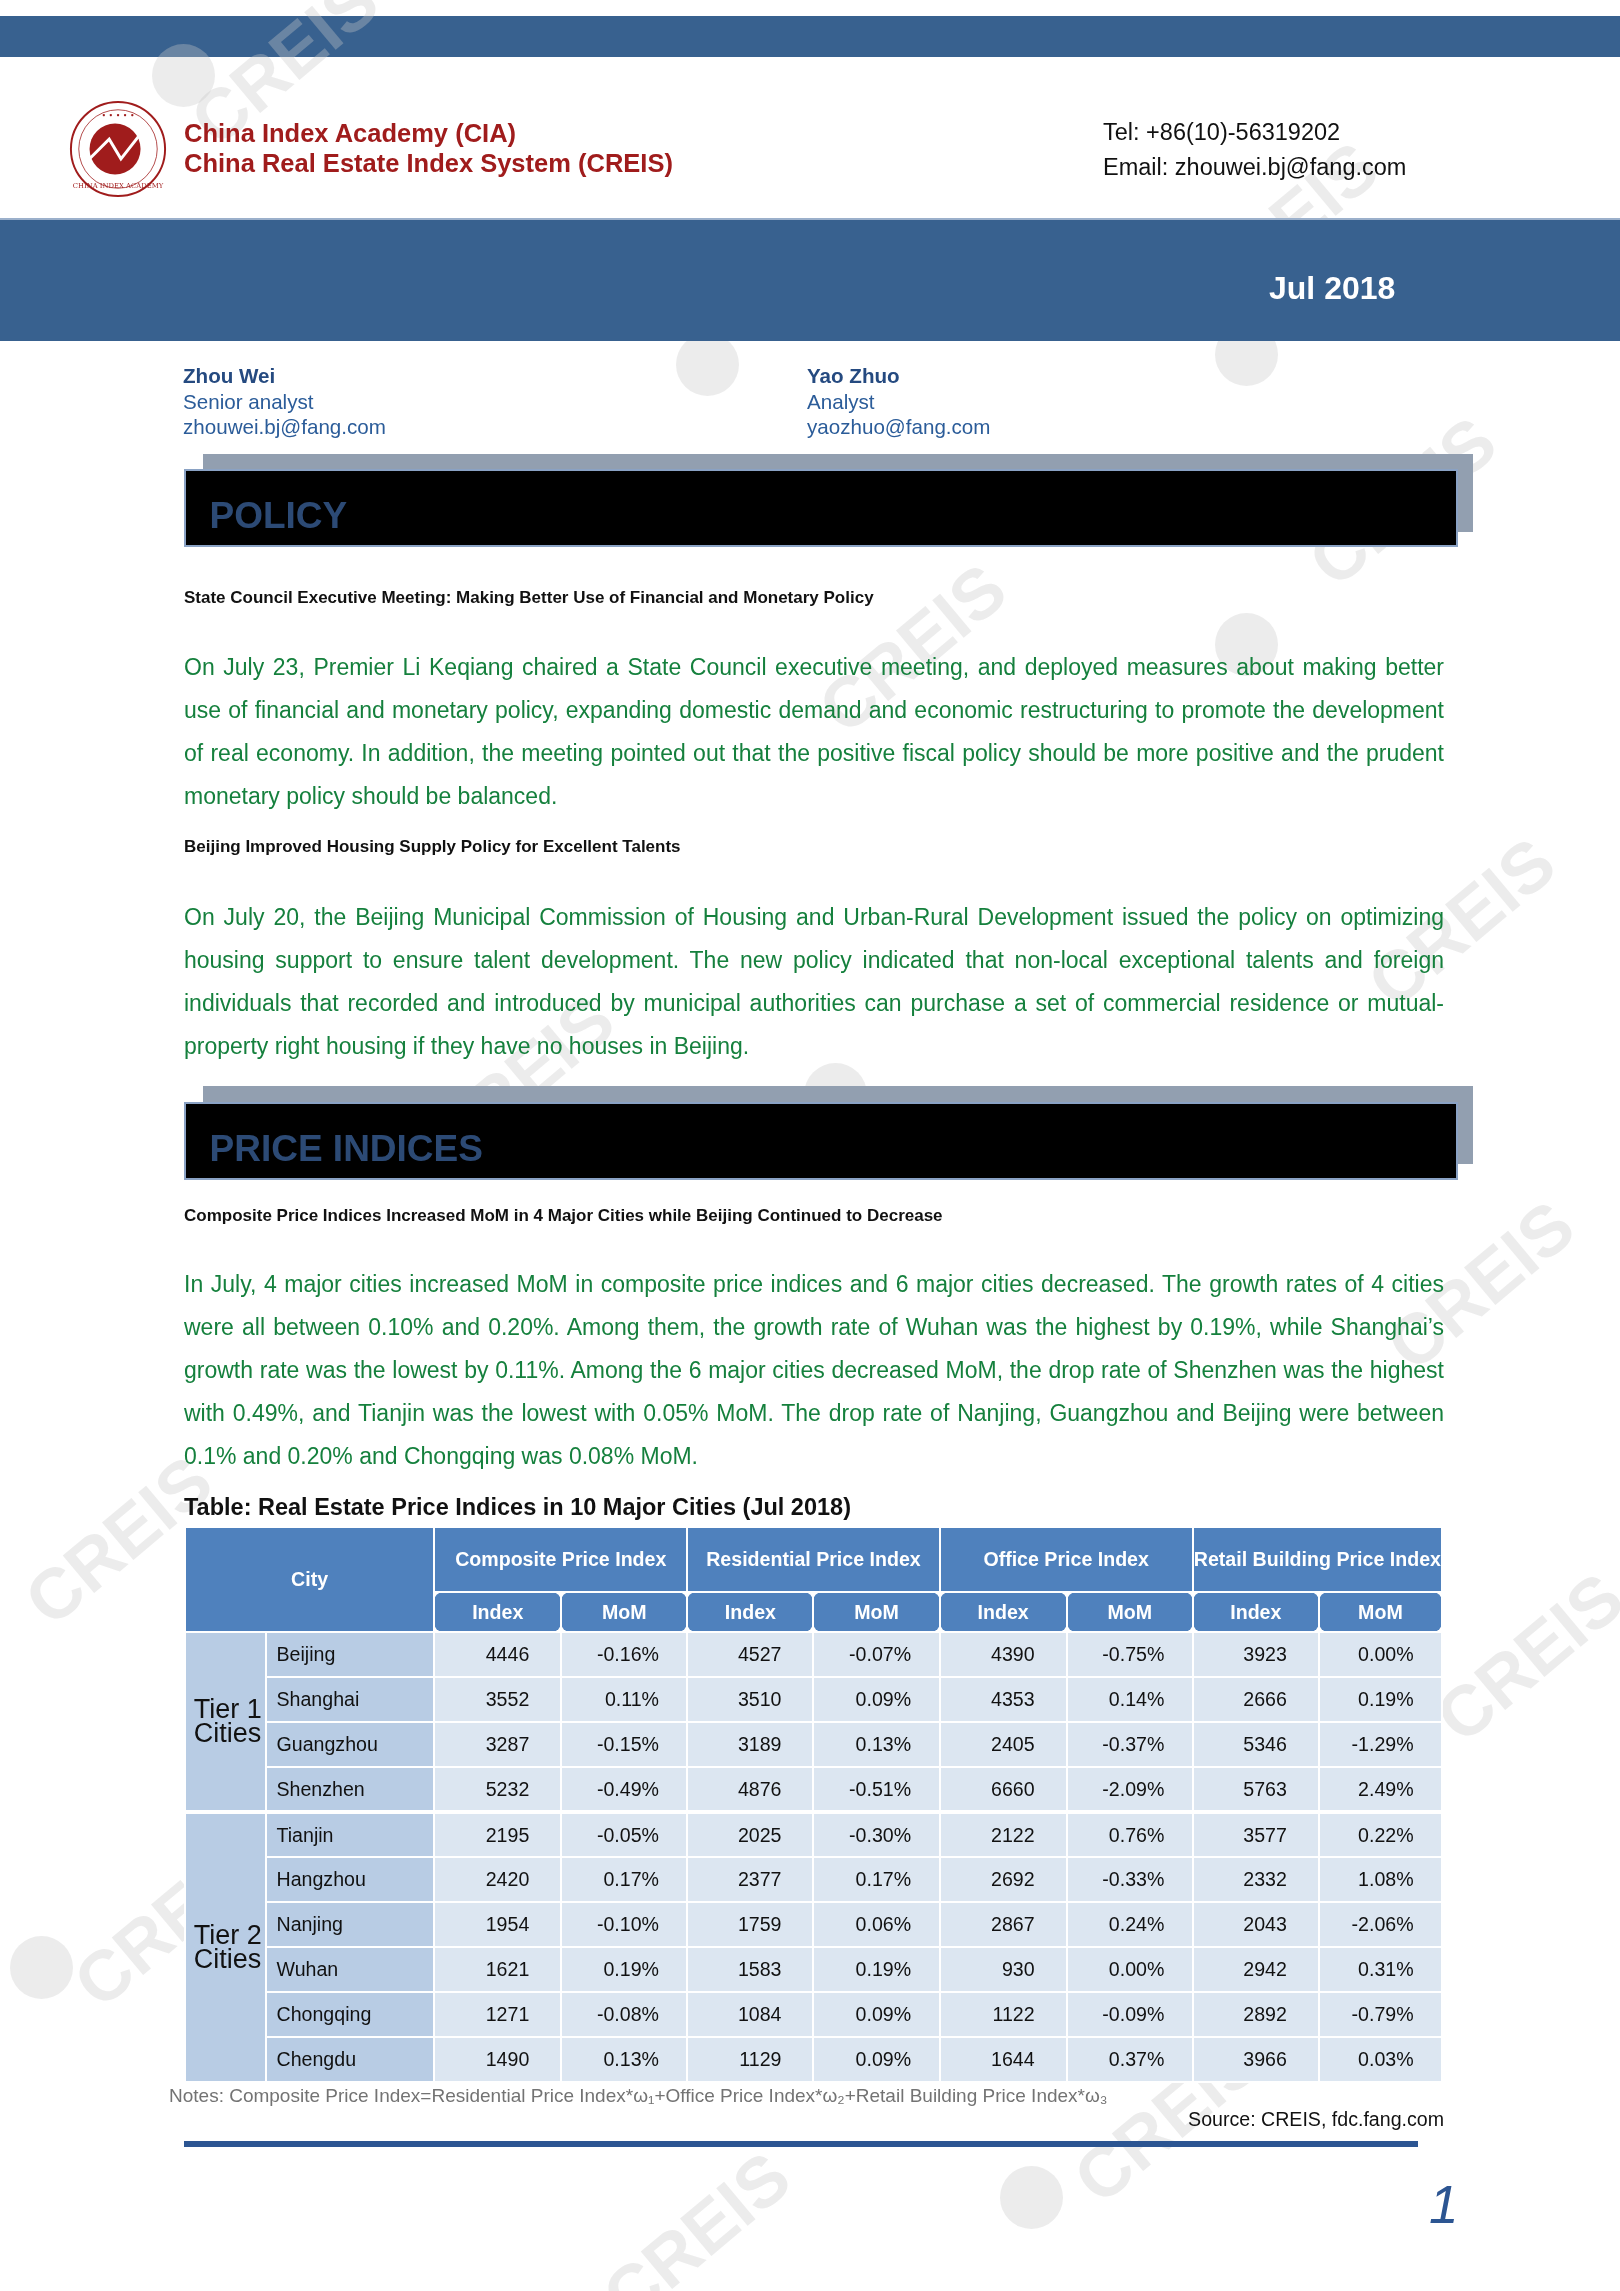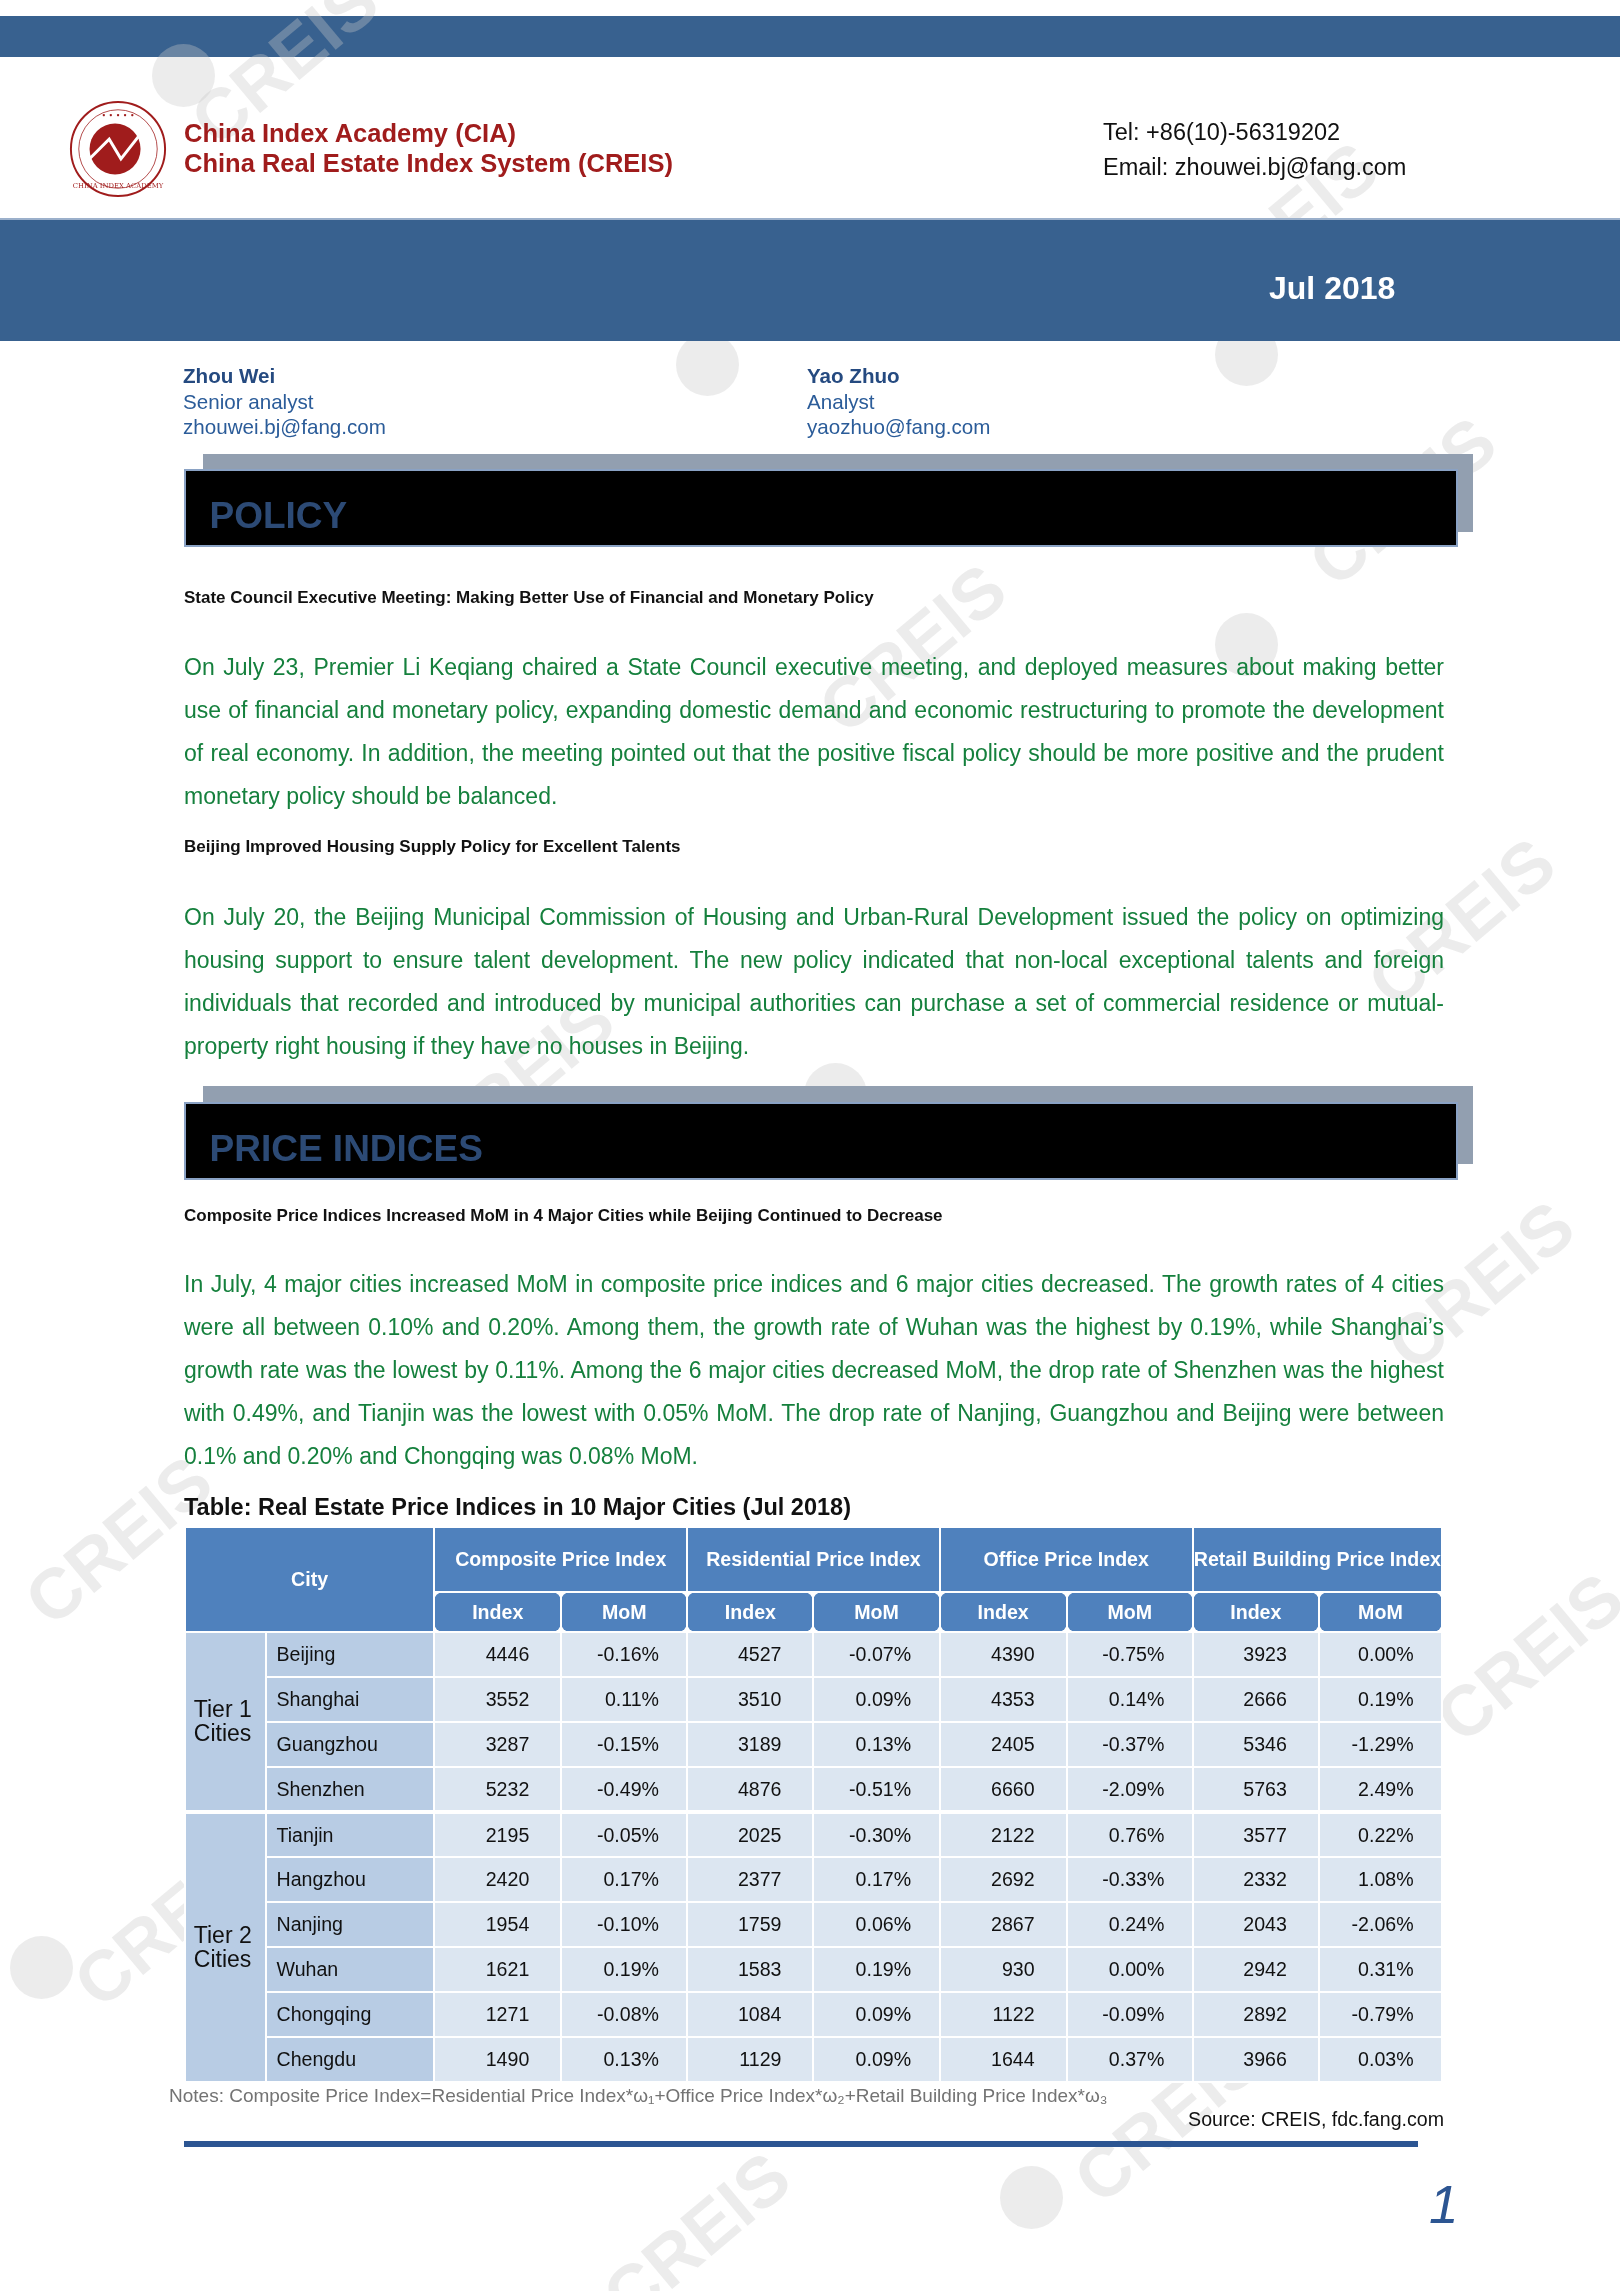--- a/index.html
+++ b/index.html
@@ -28,21 +28,21 @@
   .h2 { position: absolute; left: 184px; font-weight: bold; font-size: 17px; color: #111; }
   .para { position: absolute; left: 184px; width: 1260px; font-size: 23px; line-height: 43px; text-align: justify; color: #15803d; }
 
   .table-caption { position: absolute; left: 184px; top: 1494px; font-weight: bold; font-size: 23.5px; color: #111; }
 
   table.idx { position: absolute; left: 184px; top: 1526px; width: 1259px; border-collapse: collapse; font-size: 19.6px; }
   table.idx th { background: #4f81bd; color: #fff; font-weight: bold; border: 2.9px solid #fff; text-align: center; line-height: 22.5px; }
   table.idx th.top { height: 65px; }
   table.idx th.sub { height: 40px; border-radius: 9px; }
   table.idx td { border: 2.9px solid #fff; height: 45px; background: #dce6f1; color: #111; }
-  table.idx td.tier { background: #b8cce4; font-size: 23px; padding-left: 7.8px; line-height: 23.5px; }
+  table.idx td.tier { background: #b8cce4; font-size: 27px; padding-left: 7.8px; line-height: 23.5px; }
   table.idx td.city { background: #b8cce4; padding-left: 9.8px; }
   table.idx td.num { text-align: right; padding-right: 31px; }
   table.idx td.pct { text-align: right; padding-right: 27.4px; }
   table.idx tr.groupstart td { border-top-width: 4.9px; }
 
   .notes { position: absolute; left: 169px; top: 2085px; font-size: 19px; color: #737373; }
   .source { position: absolute; right: 176px; top: 2108px; font-size: 19.6px; color: #111; }
   .rule { position: absolute; left: 184px; top: 2141px; width: 1234px; height: 5.9px; background: #2c5592; }
   .page-num { position: absolute; left: 1429px; top: 2174px; font-size: 53px; font-style: italic; color: #2c5592; }
 

